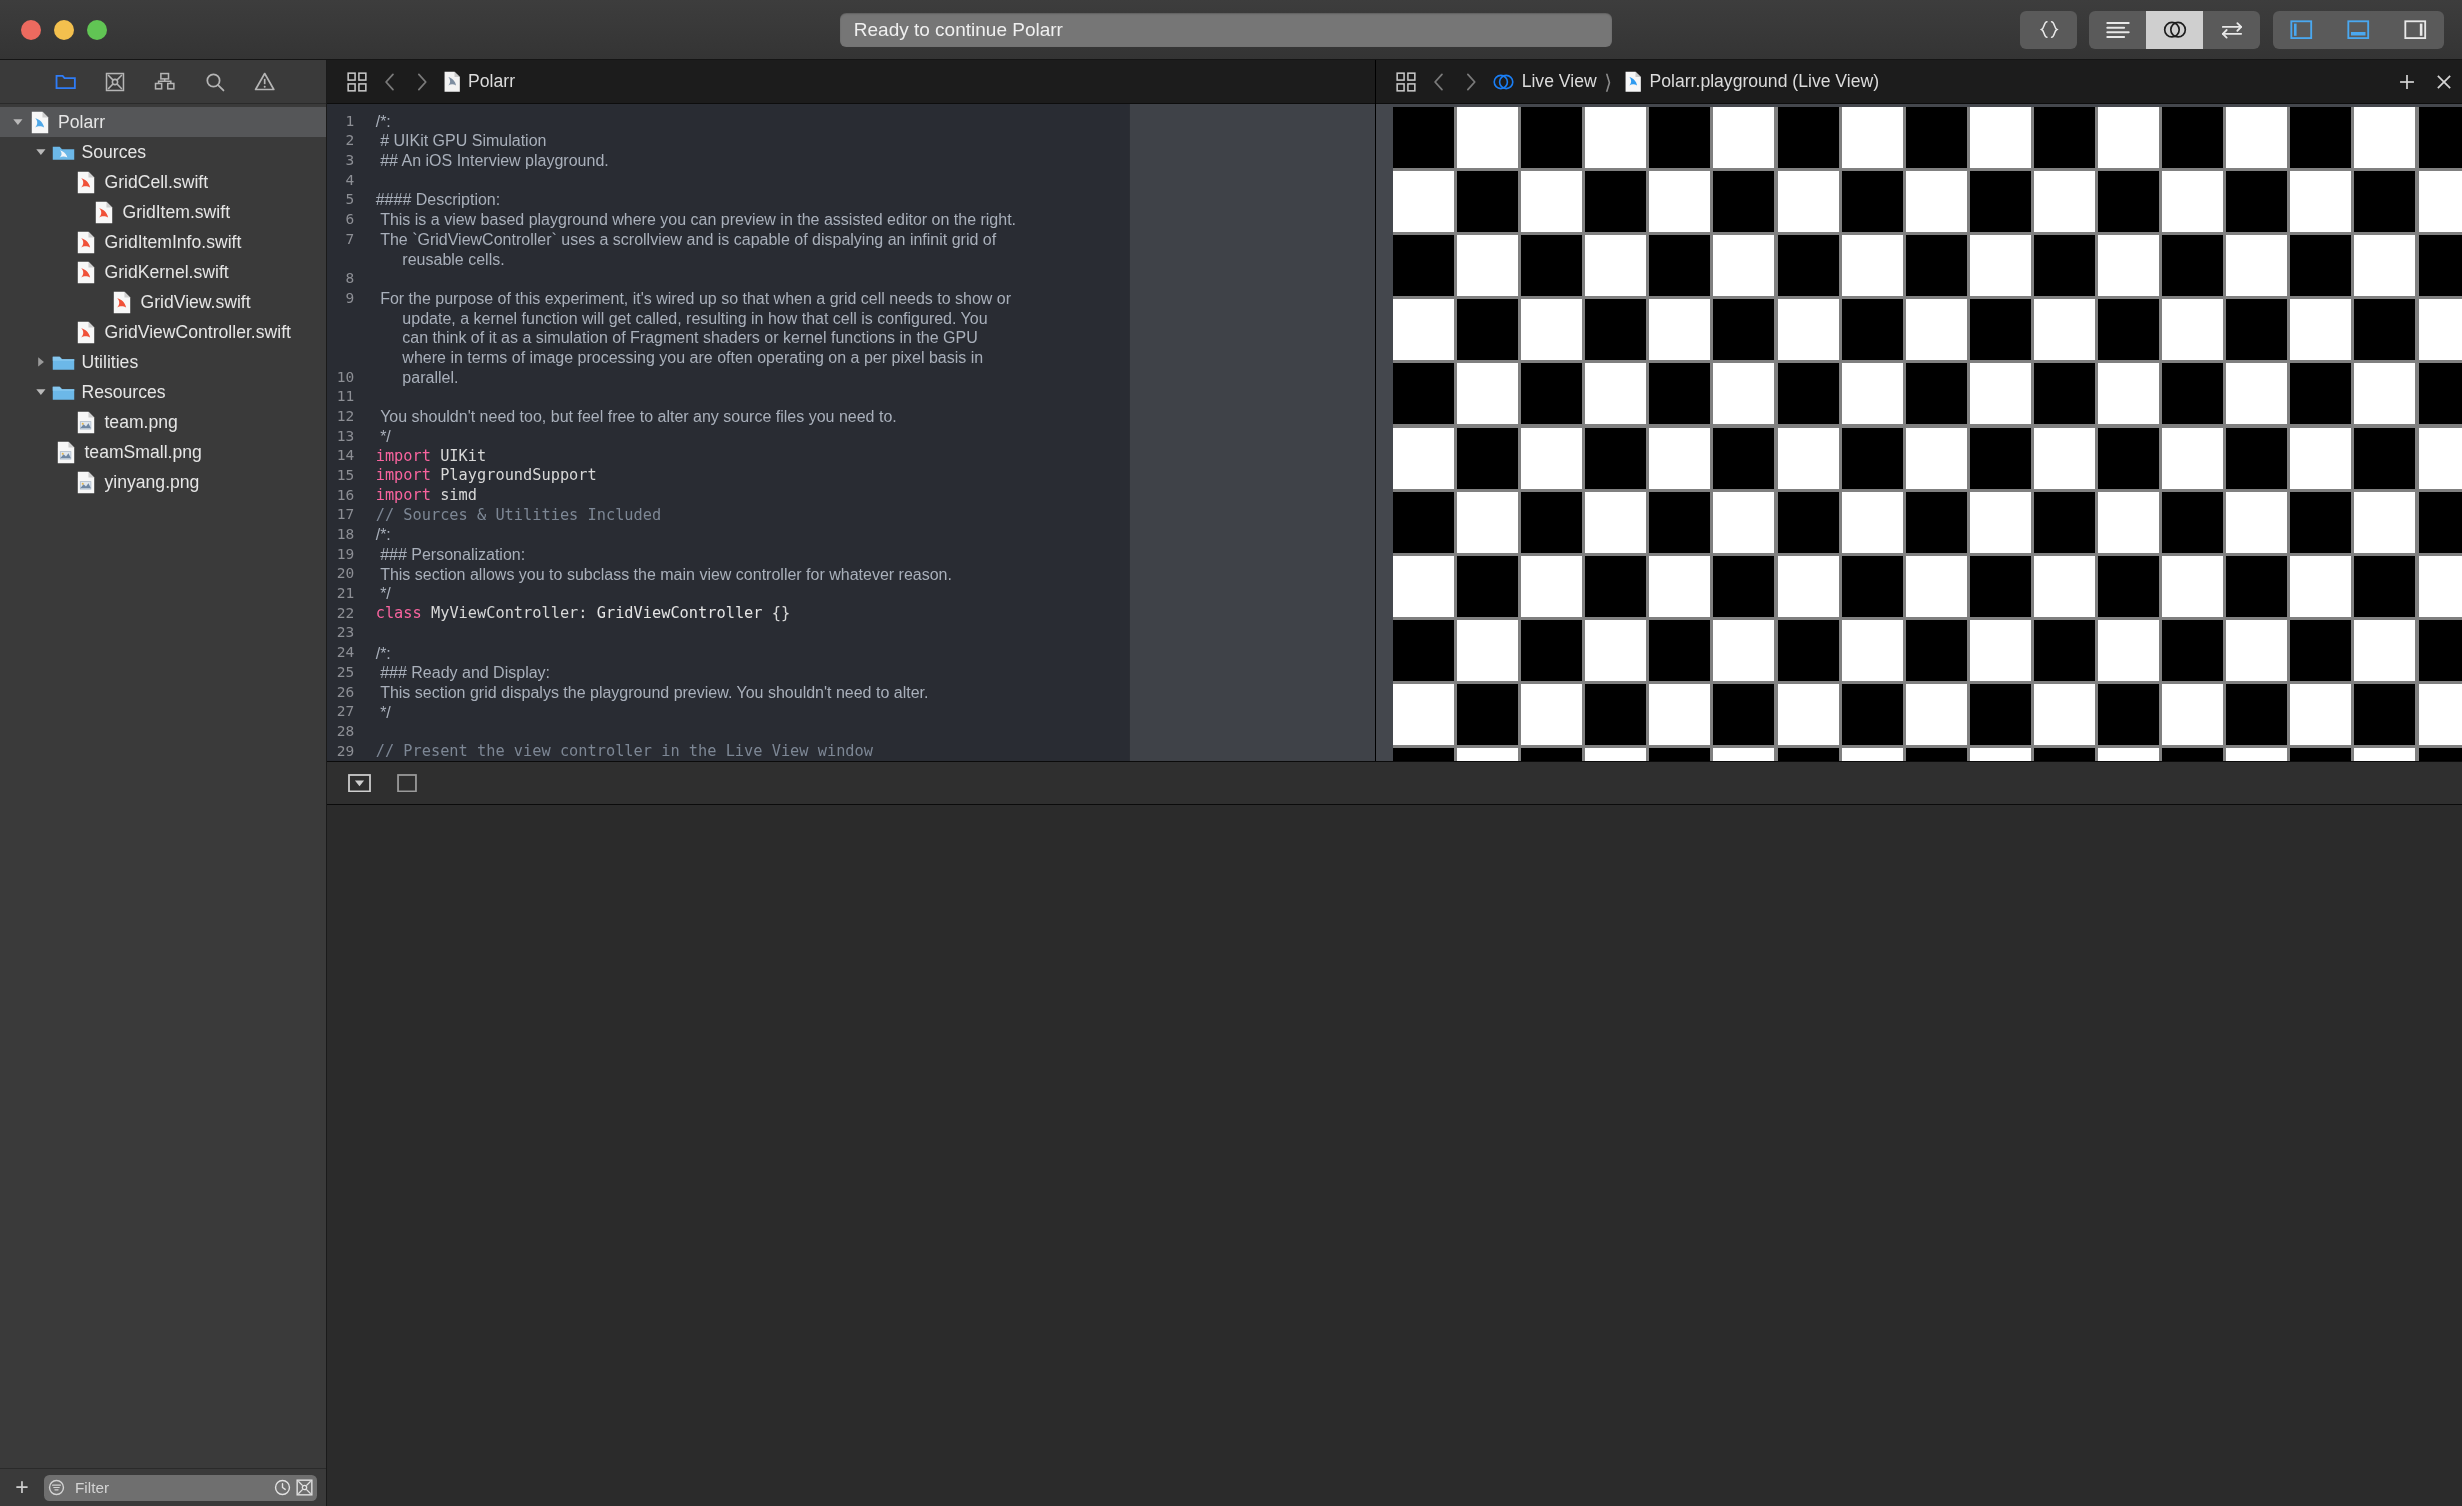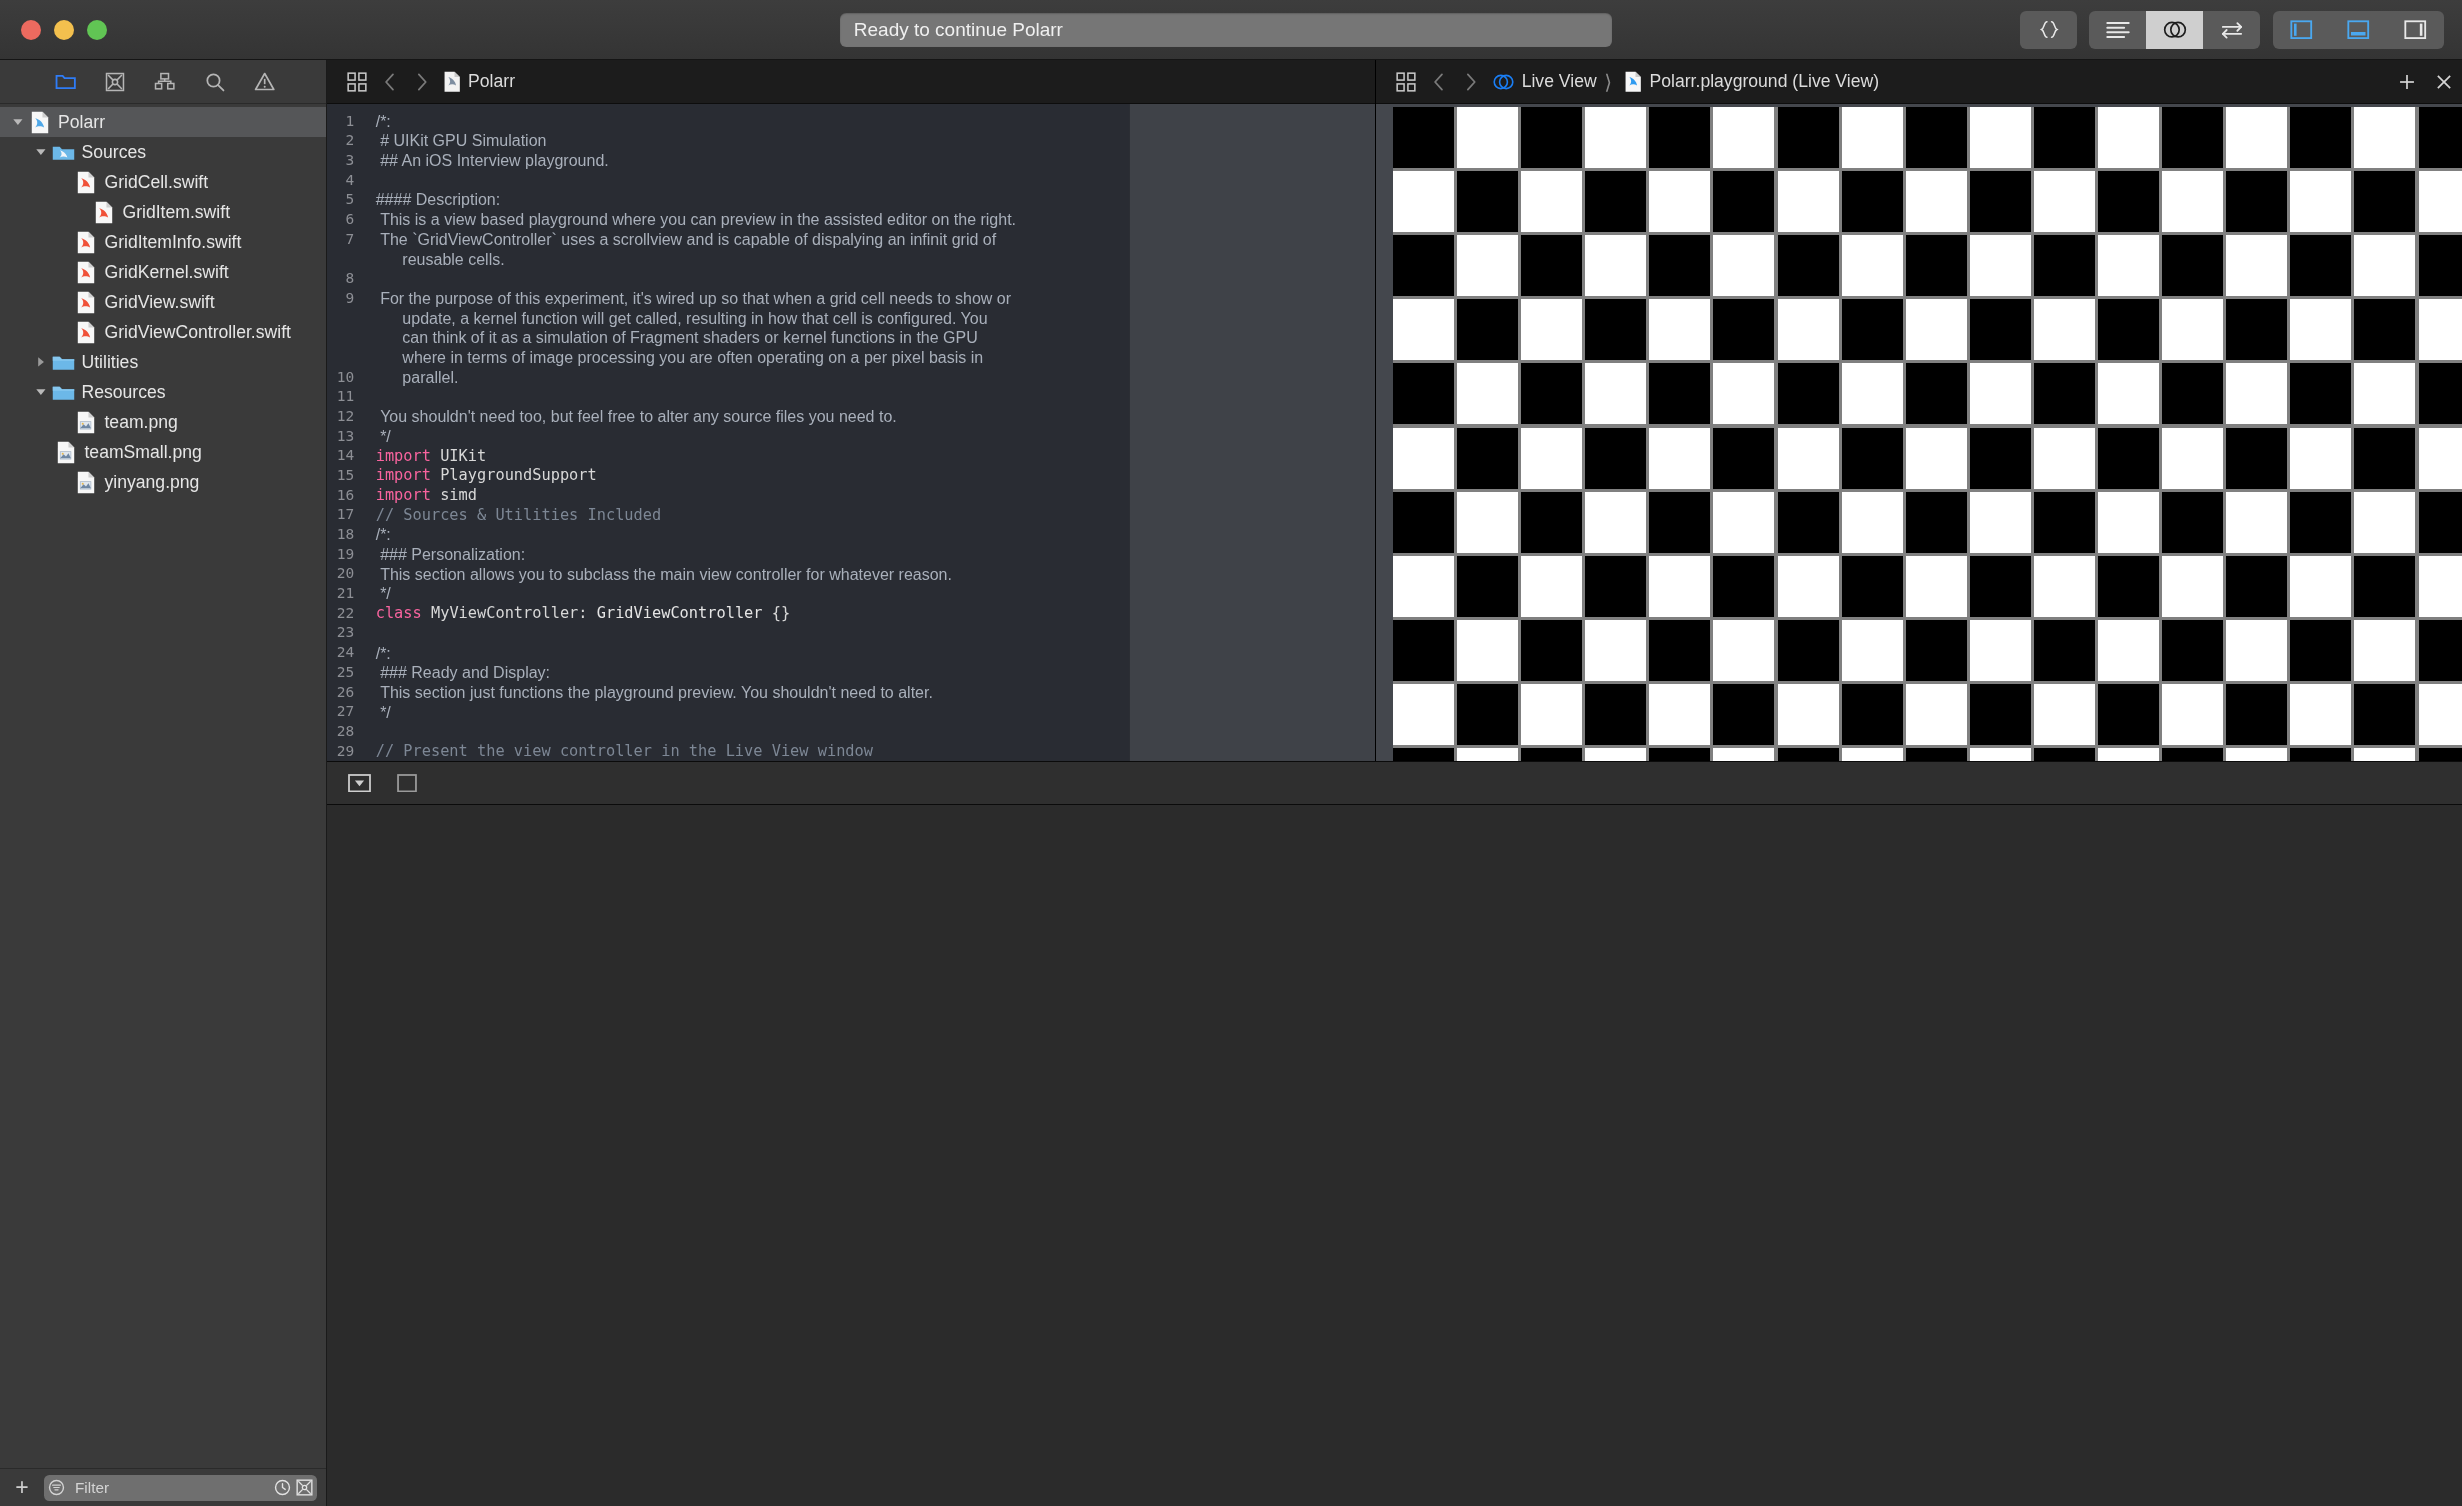--- a/index.html
+++ b/index.html
@@ -369,21 +369,21 @@
             <span class="tw"></span>
             <span class="ficon">
               <svg width="20" height="23" viewBox="0 0 24 28">
                 <path d="M2 1 H15 L22 8 V27 H2 Z" fill="#f7f7f7"></path>
                 <path d="M15 1 L22 8 H15 Z" fill="#cfcfcf"></path>
                 <path d="M6 20 C10.5 16 8.5 10.5 6 8.5 C11.5 10.5 15.5 13.5 17 20 C14 18 9 18 6 20 Z" fill="#f05138"></path>
               </svg>
             </span>
             <span>GridKernel.swift</span>
           </div>
-          <div class="trow" style="padding-left: 54px;">
+          <div class="trow" style="padding-left: 54px; margin-left: 36px;">
             <span class="tw"></span>
             <span class="ficon">
               <svg width="20" height="23" viewBox="0 0 24 28">
                 <path d="M2 1 H15 L22 8 V27 H2 Z" fill="#f7f7f7"></path>
                 <path d="M15 1 L22 8 H15 Z" fill="#cfcfcf"></path>
                 <path d="M6 20 C10.5 16 8.5 10.5 6 8.5 C11.5 10.5 15.5 13.5 17 20 C14 18 9 18 6 20 Z" fill="#f05138"></path>
               </svg>
             </span>
             <span>GridView.swift</span>
           </div>
@@ -591,21 +591,21 @@
                 <div class="cl"><span class="kw">import</span><span class="pl"> simd</span></div>
                 <div class="cl"><span class="cm">// Sources &amp; Utilities Included</span></div>
                 <div class="cl doc">/*:</div>
                 <div class="cl doc"> ### Personalization:</div>
                 <div class="cl doc"> This section allows you to subclass the main view controller for whatever reason.</div>
                 <div class="cl doc"> */</div>
                 <div class="cl"><span class="kw">class</span><span class="pl"> MyViewController: </span><span class="ty">GridViewController</span><span class="pl"> {}</span></div>
                 <div class="cl"><span class="pl"></span></div>
                 <div class="cl doc">/*:</div>
                 <div class="cl doc"> ### Ready and Display:</div>
-                <div class="cl doc"> This section just functions the playground preview. You shouldn't need to alter.</div>
+                <div class="cl doc"> This section grid dispalys the playground preview. You shouldn't need to alter.</div>
                 <div class="cl doc"> */</div>
                 <div class="cl"><span class="pl"></span></div>
                 <div class="cl"><span class="cm">// Present the view controller in the Live View window</span></div>
                 <div class="cl"><span class="kw">let</span><span class="pl"> viewController = </span><span class="id">MyViewController</span><span class="pl">()</span></div>
               </div>
             <div class="code-scroll"></div>
             <div class="results-rail" id="results">
                 <div class="res-row" style="position: absolute; left: 0px; right: 0px; top: 656px;">
                   <span class="res-txt">.MyViewController: 0x7f9…</span>
                 </div>

